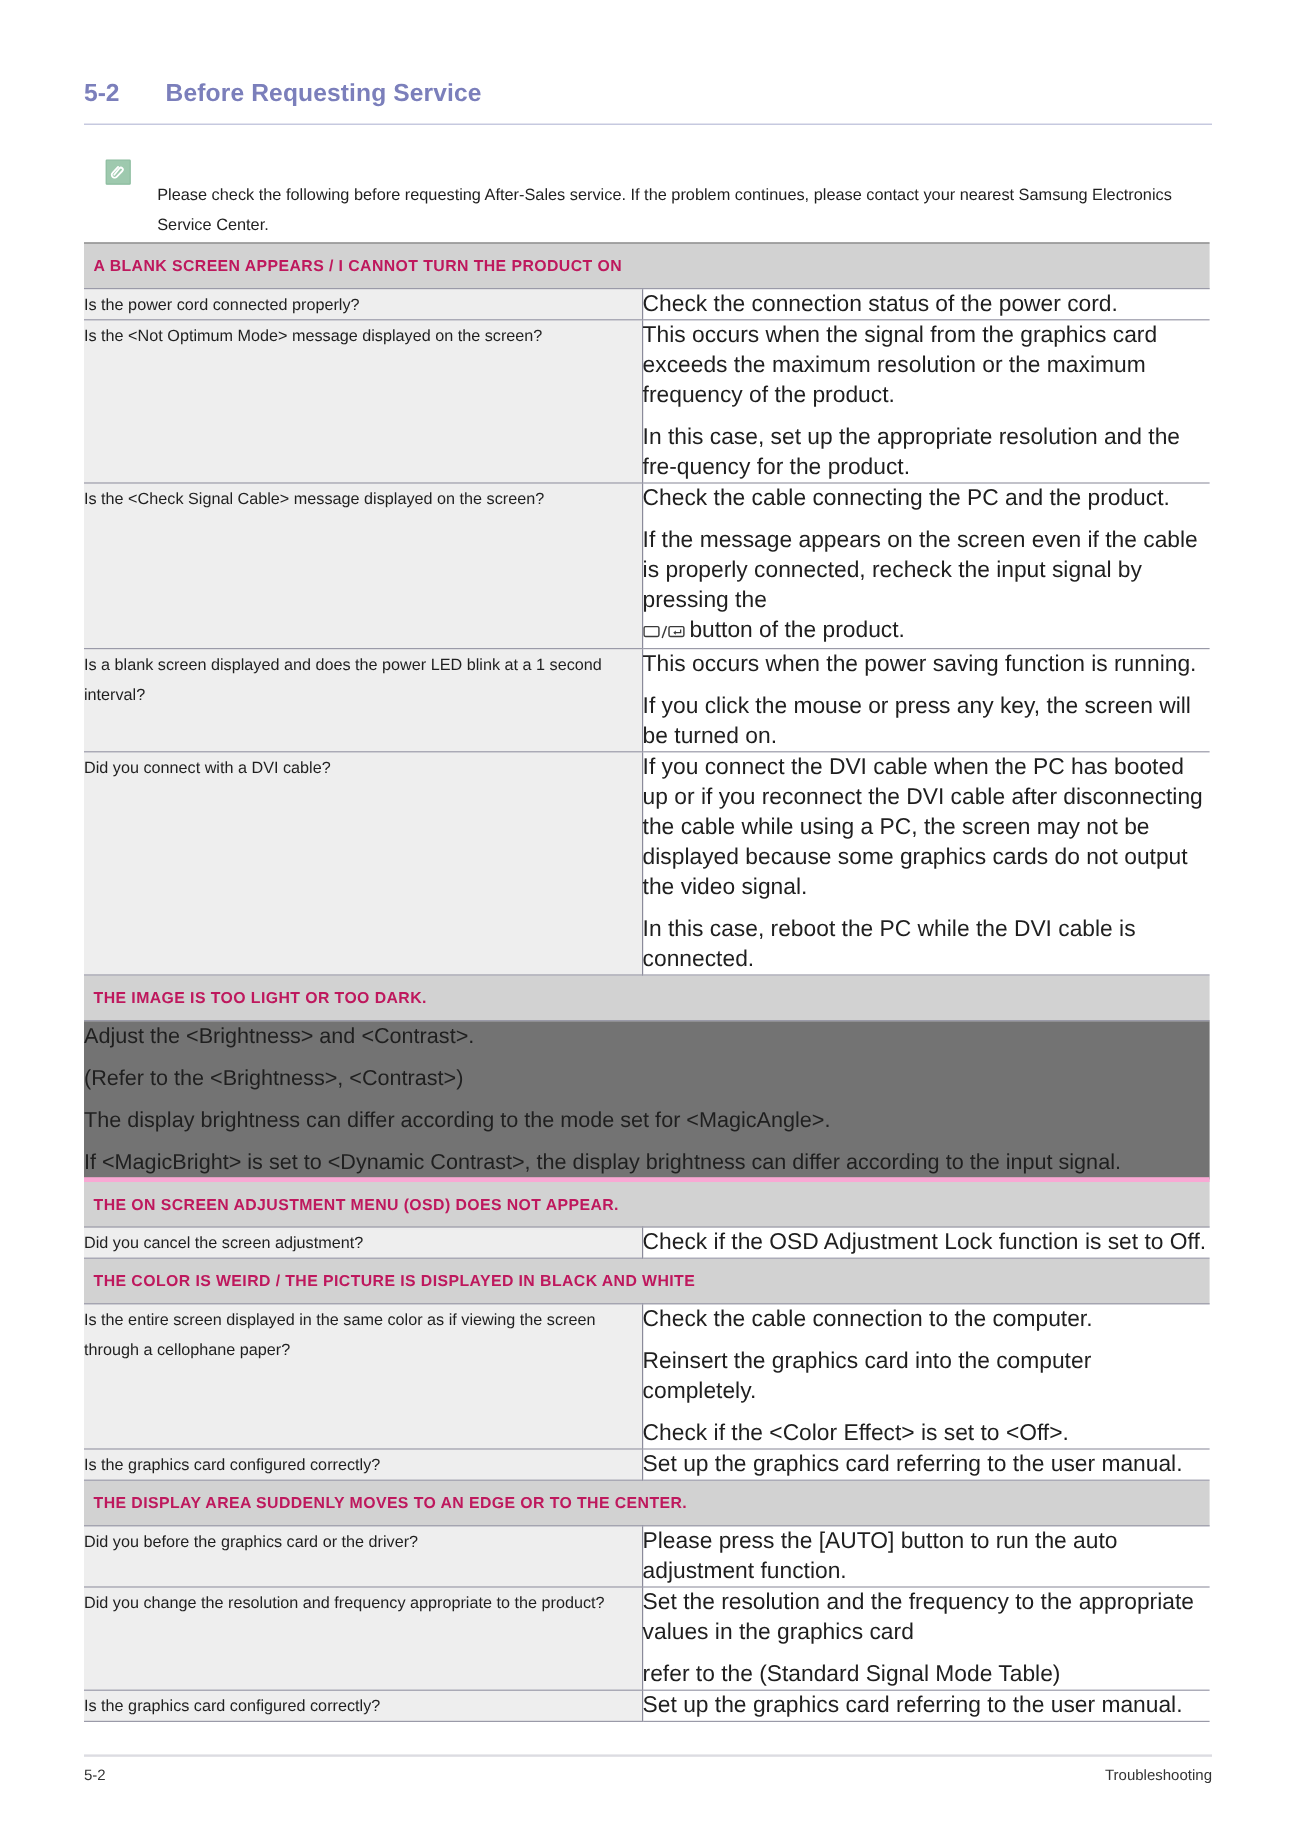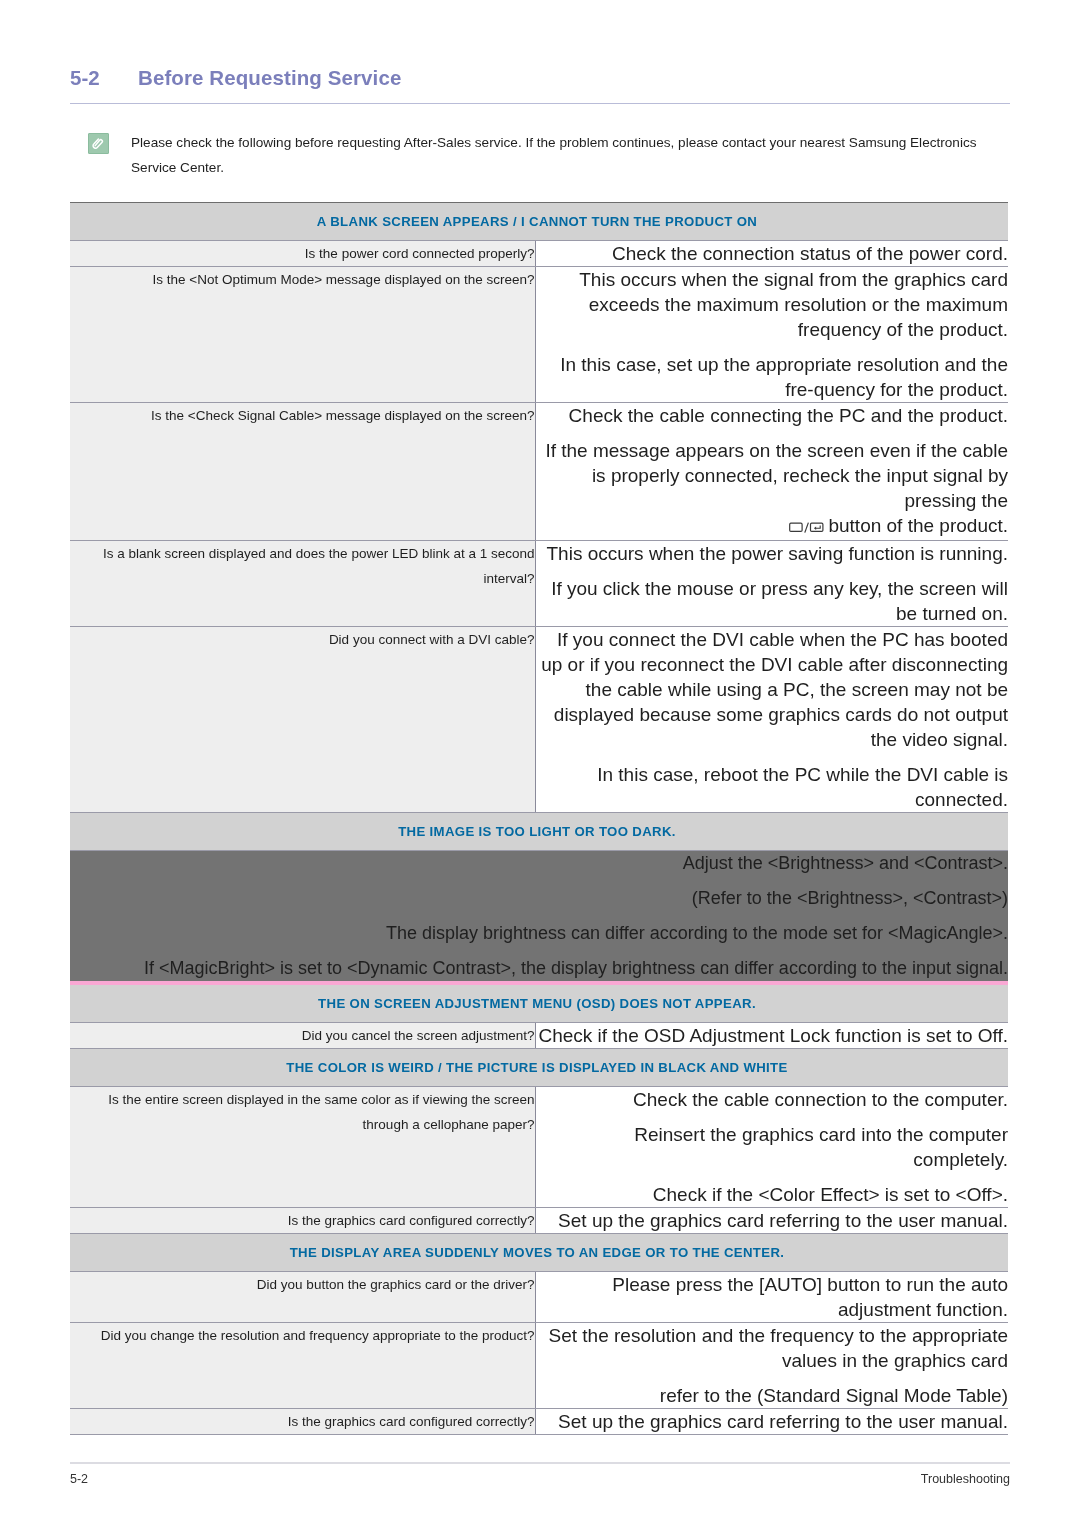--- a/index.html
+++ b/index.html
@@ -73,42 +73,42 @@
     position: relative;
     border-radius: 1px;
   }
   .note-icon svg { position: absolute; left: 2px; top: 2px; }
   .note-text {
     margin-left: 22px;
     font-size: 13.6px;
     line-height: 25px;
     color: #1f1f1f;
     max-width: 880px;
+    margin-top: 20px;
   }
 
   
   .tbl {
     position: absolute;
     left: 70px;
     top: 202px;
     width: 938px;
     border-collapse: collapse;
     table-layout: fixed;
   }
   .tbl td {
     vertical-align: top;
     padding: 0;
-    text-align: right;
   }
   .sec-head td {
     background: #d2d2d2;
-    text-align: center;
+    text-align: left;
     font-size: 13.2px;
     font-weight: bold;
-    color: #0369a1;
+    color: #be185d;
     letter-spacing: 0.35px;
     padding: 11px 12px 11px 8px;
     border-top: 1px solid #6d6d6d;
     border-bottom: 1px solid #9a9aa8;
   }
   .q-cell {
     background: #eeeeee;
     border-right: 1px solid #8a8a9a;
     border-bottom: 1px solid #9a9aa8;
     padding: 12px 16px 14px 16px;
@@ -279,21 +279,21 @@
         <td class="q-cell">Is the graphics card configured correctly?</td>
         <td class="a-cell">
           <p>Set up the graphics card referring to the user manual.</p>
         </td>
       </tr>
 
       <tr class="sec-head">
         <td colspan="2">THE DISPLAY AREA SUDDENLY MOVES TO AN EDGE OR TO THE CENTER.</td>
       </tr>
       <tr>
-        <td class="q-cell">Did you button the graphics card or the driver?</td>
+        <td class="q-cell">Did you before the graphics card or the driver?</td>
         <td class="a-cell">
           <p>Please press the [AUTO] button to run the auto adjustment function.</p>
         </td>
       </tr>
       <tr>
         <td class="q-cell">Did you change the resolution and frequency appropriate to the product?</td>
         <td class="a-cell">
           <p>Set the resolution and the frequency to the appropriate values in the graphics card</p>
           <p>refer to the (Standard Signal Mode Table)</p>
         </td>

